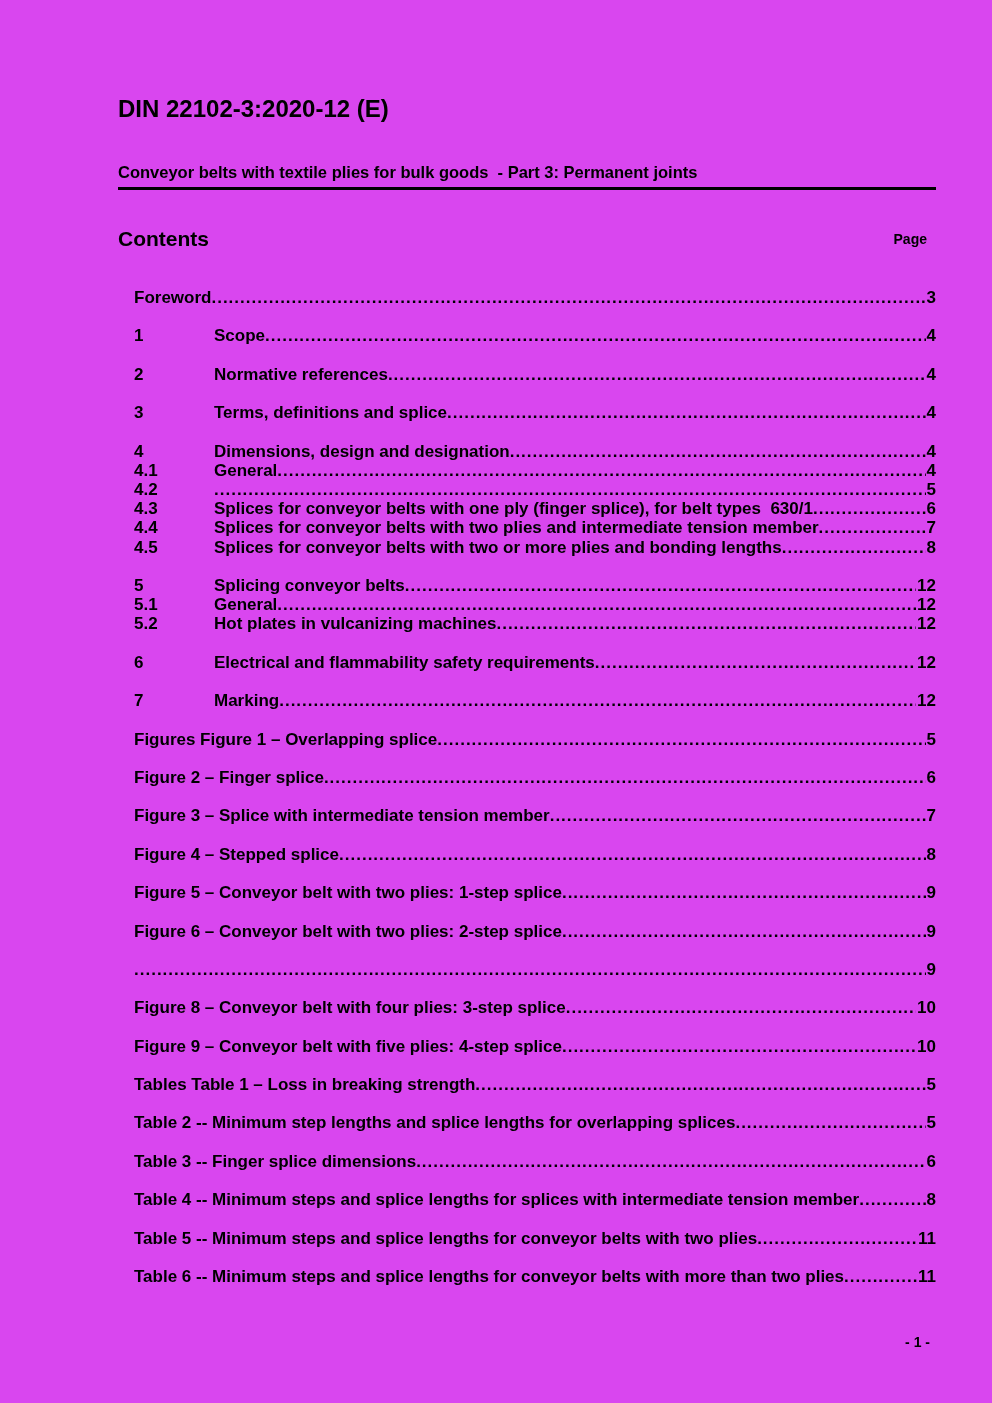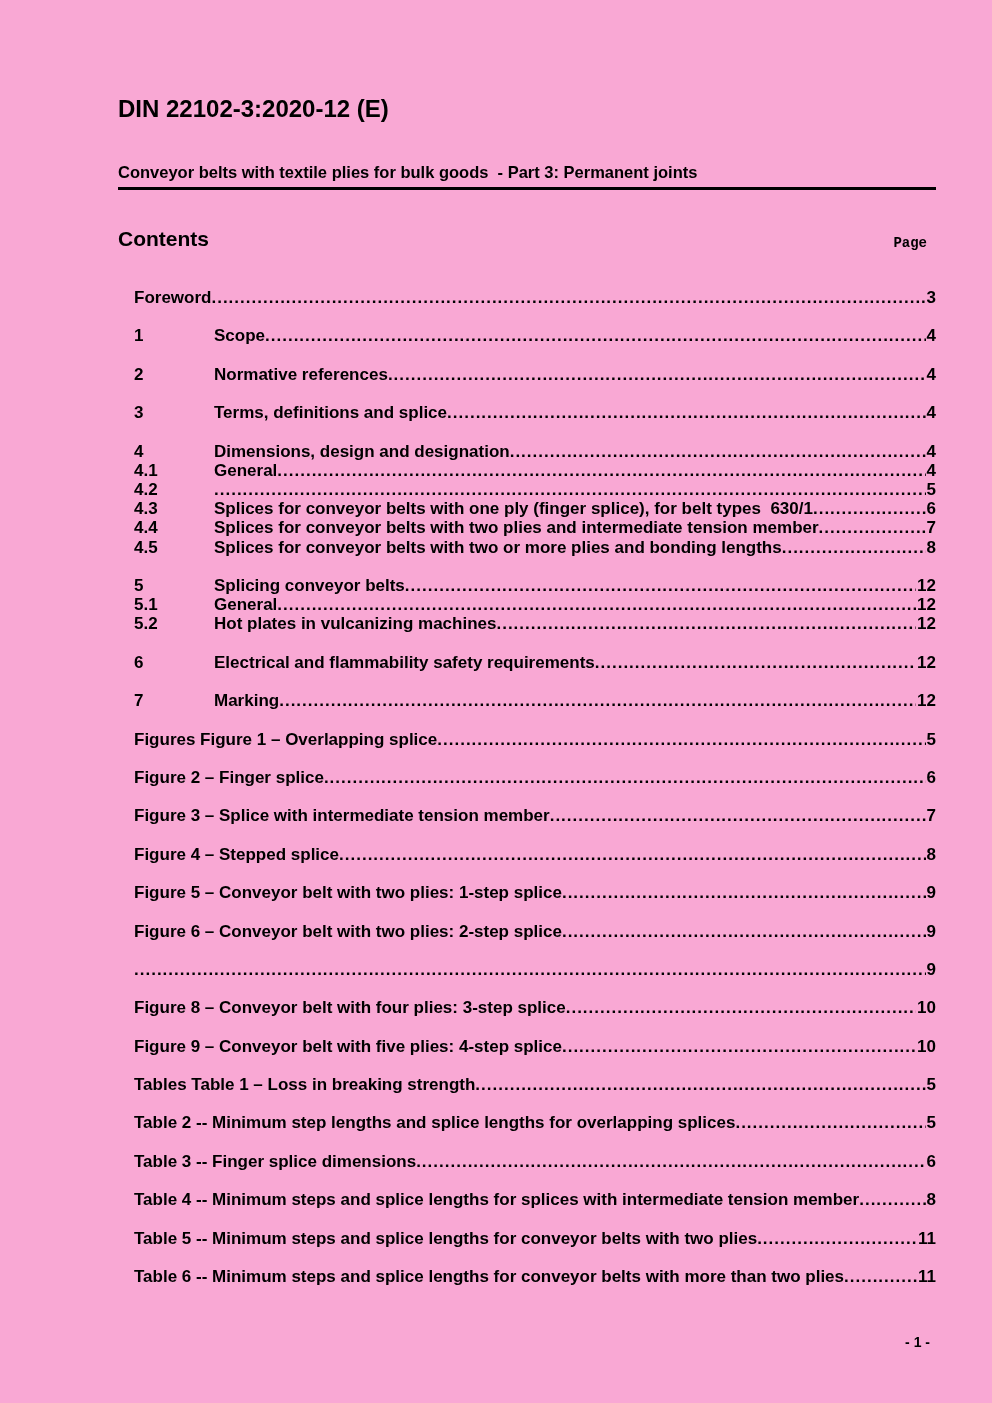--- a/index.html
+++ b/index.html
@@ -5,39 +5,39 @@
   * { margin: 0; padding: 0; box-sizing: border-box; }
   html, body { background: #ffffff; }
   body {
     width: 992px; height: 1403px;
     font-family: "Liberation Sans", sans-serif;
     font-weight: bold;
     color: #000000;
     position: relative;
     overflow: hidden;
   }
-  .page { position: absolute; inset: 0; background: #f9a8d4; }
+  .page { position: absolute; inset: 0; background: #d946ef; }
 
   .doc-number {
     position: absolute; left: 118px; top: 95px;
     font-size: 24px; line-height: 28px; white-space: pre;
   }
   .doc-title-wrap {
     position: absolute; left: 118px; top: 162px; width: 818px;
     border-bottom: 3px solid #000000;
     padding-bottom: 5px;
   }
   .doc-title { font-size: 16.5px; line-height: 20px; white-space: pre; margin-top: 42px; }
 
   .contents-row {
     position: absolute; left: 118px; top: 226px; width: 818px;
-    display: flex; justify-content: space-between; align-items: flex-end;
+    display: flex; justify-content: space-between; align-items: center;
   }
   .contents-heading { font-size: 21px; line-height: 25px; }
-  .page-label { font-size: 14px; padding-right: 9px; font-family: Liberation Mono, monospace; }
+  .page-label { font-size: 14px; padding-right: 9px; }
 
   .toc {
     position: absolute; left: 134px; top: 288px; width: 802px;
     font-size: 17px;
   }
   .toc-row {
     display: flex; align-items: baseline;
     line-height: 19.2px;
   }
   .toc-row.gap { margin-top: 19.2px; }

